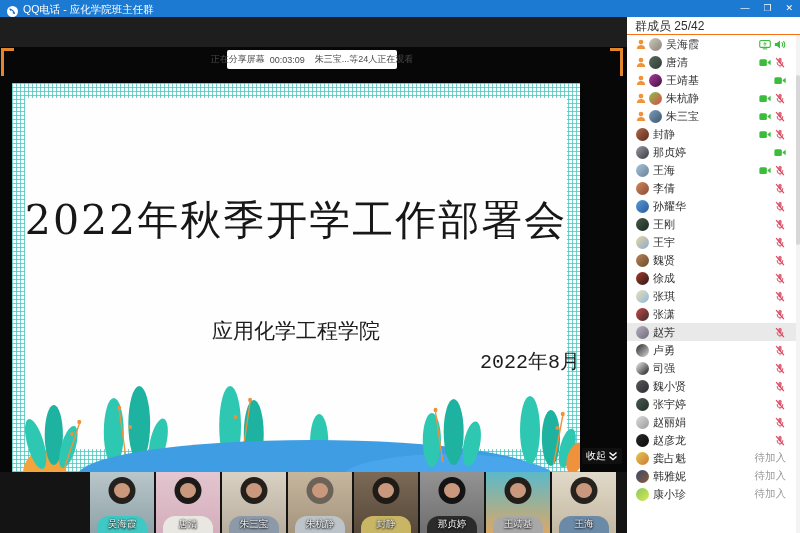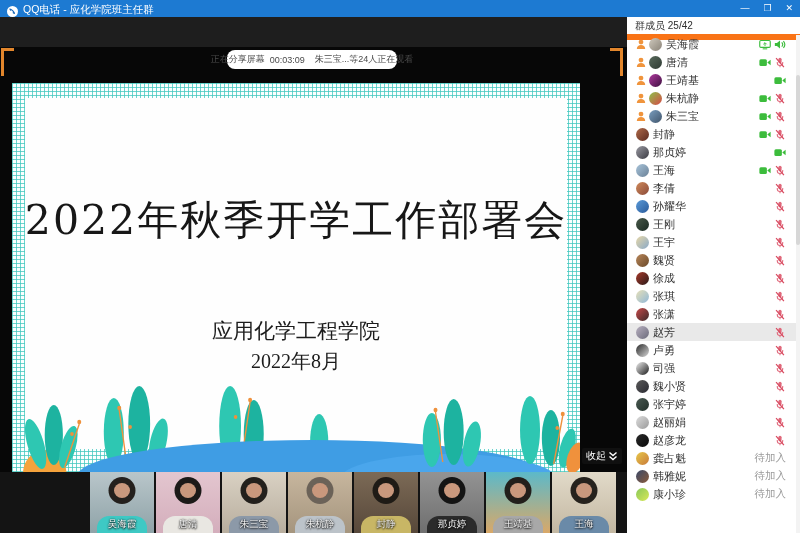--- a/index.html
+++ b/index.html
@@ -24,21 +24,21 @@
   .main { position:relative; width:627px; background:#070707; flex:none; overflow:hidden; }
   .gap-strip { position:absolute; top:0; left:0; right:0; height:30px; background:#1e1e1e; }
   
   .corner { position:absolute; width:10px; height:25px; }
   .corner-tl { top:31px; left:1px; border-left:3px solid #e2862c; border-top:3px solid #e2862c; }
   .corner-tr { top:31px; right:4px; border-right:3px solid #e2862c; border-top:3px solid #e2862c; }
   .corner-bl { top:481px; left:1px; border-left:3px solid #e2862c; border-bottom:3px solid #e2862c; height:22px; }
   
   .pill {
     position:absolute; top:33px; left:227px; width:170px; height:19px; background:#fff;
-    border-radius:8px; display:flex; align-items:center; justify-content:center;
+    border-radius:2px; display:flex; align-items:center; justify-content:center;
     gap:5px; font-size:9px; color:#4a4a4a; white-space:nowrap; z-index:5;
   }
   .pill-div { width:1px; height:10px; background:#ddd; }
   
   .slide {
     position:absolute; top:66px; left:12px; width:568px; height:389px;
     background-color:#fbffff;
     background-image:
       repeating-linear-gradient(0deg, rgba(62,198,189,.75) 0 1px, transparent 1px 4px),
       repeating-linear-gradient(90deg, rgba(62,198,189,.75) 0 1px, transparent 1px 4px);
@@ -47,22 +47,22 @@
   .slide-title {
     position:absolute; top:110px; left:0; width:100%; text-align:center;
     font-family:"DejaVu Serif","Liberation Serif",serif;
     font-size:41px; color:#171717; letter-spacing:2px; white-space:nowrap;
   }
   .slide-sub1 {
     position:absolute; top:234px; left:0; width:100%; text-align:center;
     font-family:"DejaVu Serif","Liberation Serif",serif; font-size:21px; color:#1c1c1c;
   }
   .slide-sub2 {
-    position:absolute; top:265px; left:0; width:100%; text-align:center;
-    font-family:Liberation Serif, serif; font-size:20px; color:#1c1c1c;
+    position:absolute; top:265px; left:0; width:100%; text-align:right;
+    font-family:Liberation Mono, monospace; font-size:20px; color:#1c1c1c;
   }
   .plants { position:absolute; bottom:0; left:0; width:100%; height:100px; }
   
   .collapse {
     position:absolute; top:431px; right:5px; height:16px; z-index:6;
     background:rgba(18,18,18,.82); color:#fff; font-size:10px;
     display:flex; align-items:center; gap:2px; padding:0 4px; border-radius:2px; cursor:default;
   }
   .collapse svg { width:10px; height:10px; }
   
@@ -75,22 +75,22 @@
     width:27px; height:27px; border-radius:50%; }
   .vface { position:absolute; top:11px; left:50%; transform:translateX(-50%);
     width:16px; height:15px; border-radius:50%; background:#c9987d; }
   .vbody { position:absolute; bottom:-7px; left:50%; transform:translateX(-50%);
     width:50px; height:24px; border-radius:12px 12px 0 0; }
   .vname { position:absolute; bottom:2px; left:0; width:100%; text-align:center;
     color:#fff; font-size:9.5px; text-shadow:0 1px 2px #000, 0 0 2px #000; }
   
   .panel { flex:1; background:#fff; position:relative; overflow:hidden; }
   .phead {
-    height:17px; line-height:18px; padding-left:8px; font-size:10px; color:#2e2e2e;
-    border-bottom:6px solid #f97316; background:#fff;
+    height:17px; line-height:18px; padding-left:8px; font-size:12px; color:#2e2e2e;
+    border-bottom:1px solid #f97316; background:#fff;
   }
   .mlist { position:absolute; top:18px; bottom:0; left:0; right:4px; overflow:hidden; }
   .mrow { height:18px; display:flex; align-items:center; padding-left:9px; box-sizing:border-box; }
   .mrow.hl { background:#e9e9e9; }
   .badge { width:10px; height:10px; margin-right:3px; flex:none; }
   .badge svg { width:10px; height:10px; display:block; }
   .avat { width:13px; height:13px; border-radius:50%; margin-right:4px; flex:none; }
   .mname { color:#2f2f2f; font-size:11px; white-space:nowrap; }
   .mic-icons { margin-left:auto; margin-right:10px; display:flex; gap:3px; align-items:flex-start; }
   .mic-icons svg { width:12px; height:11px; display:block; }

